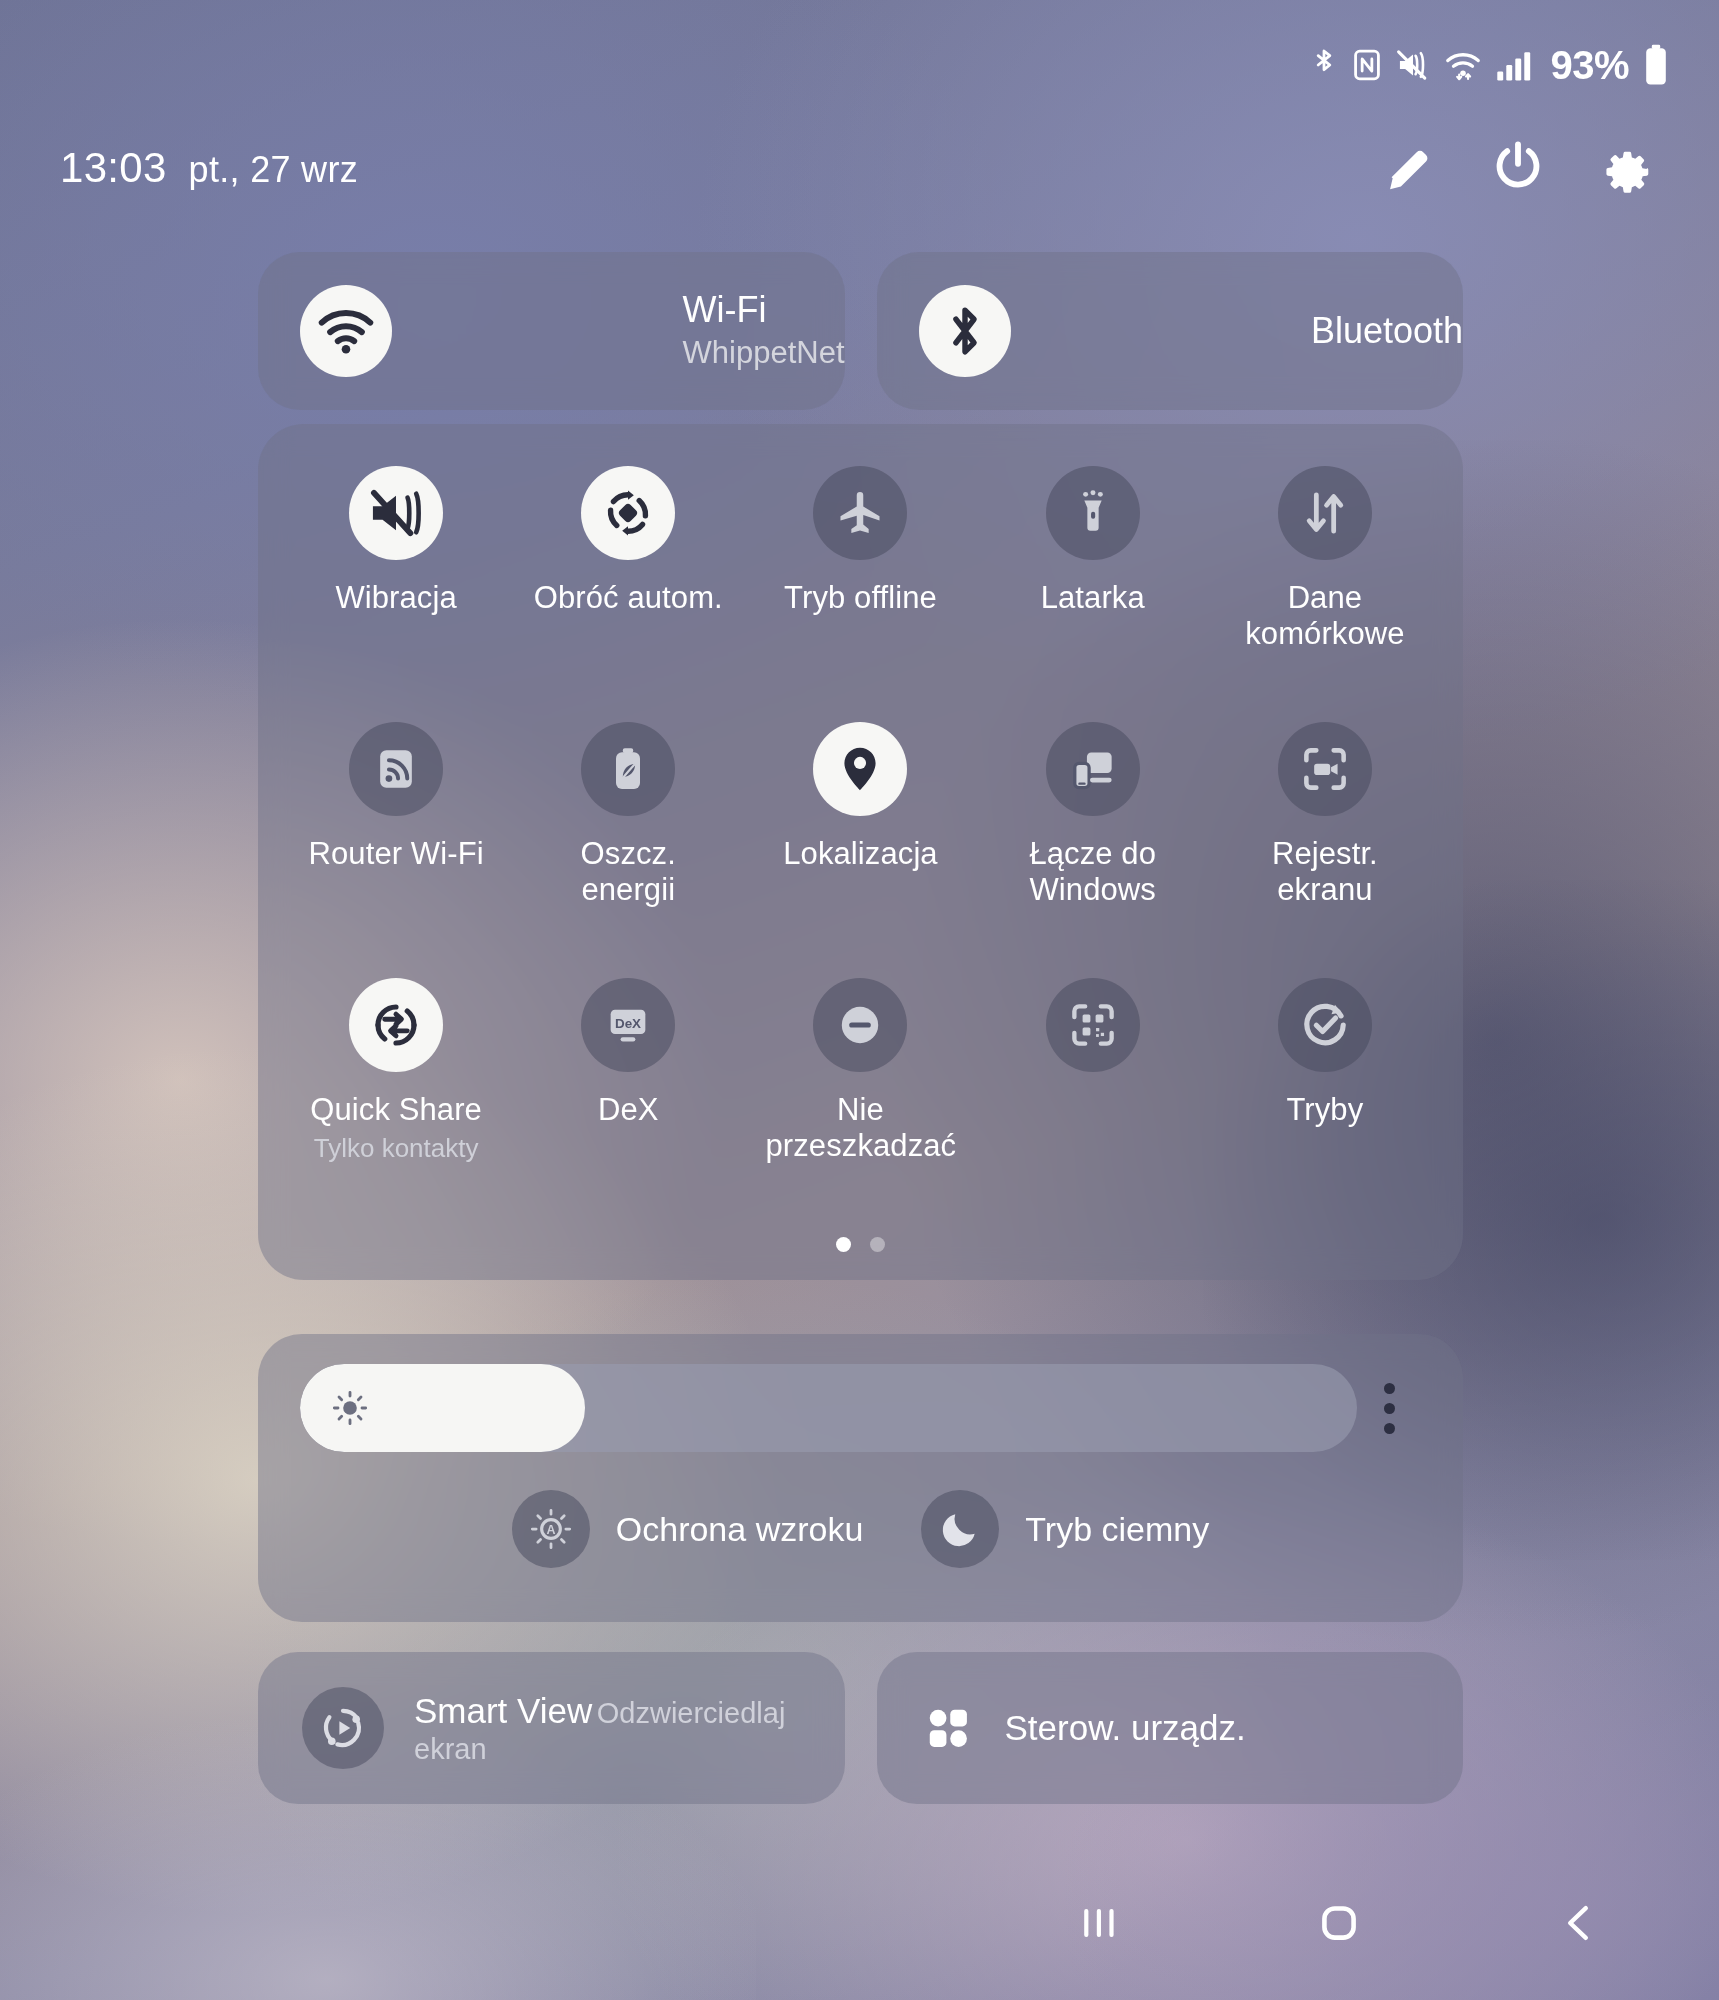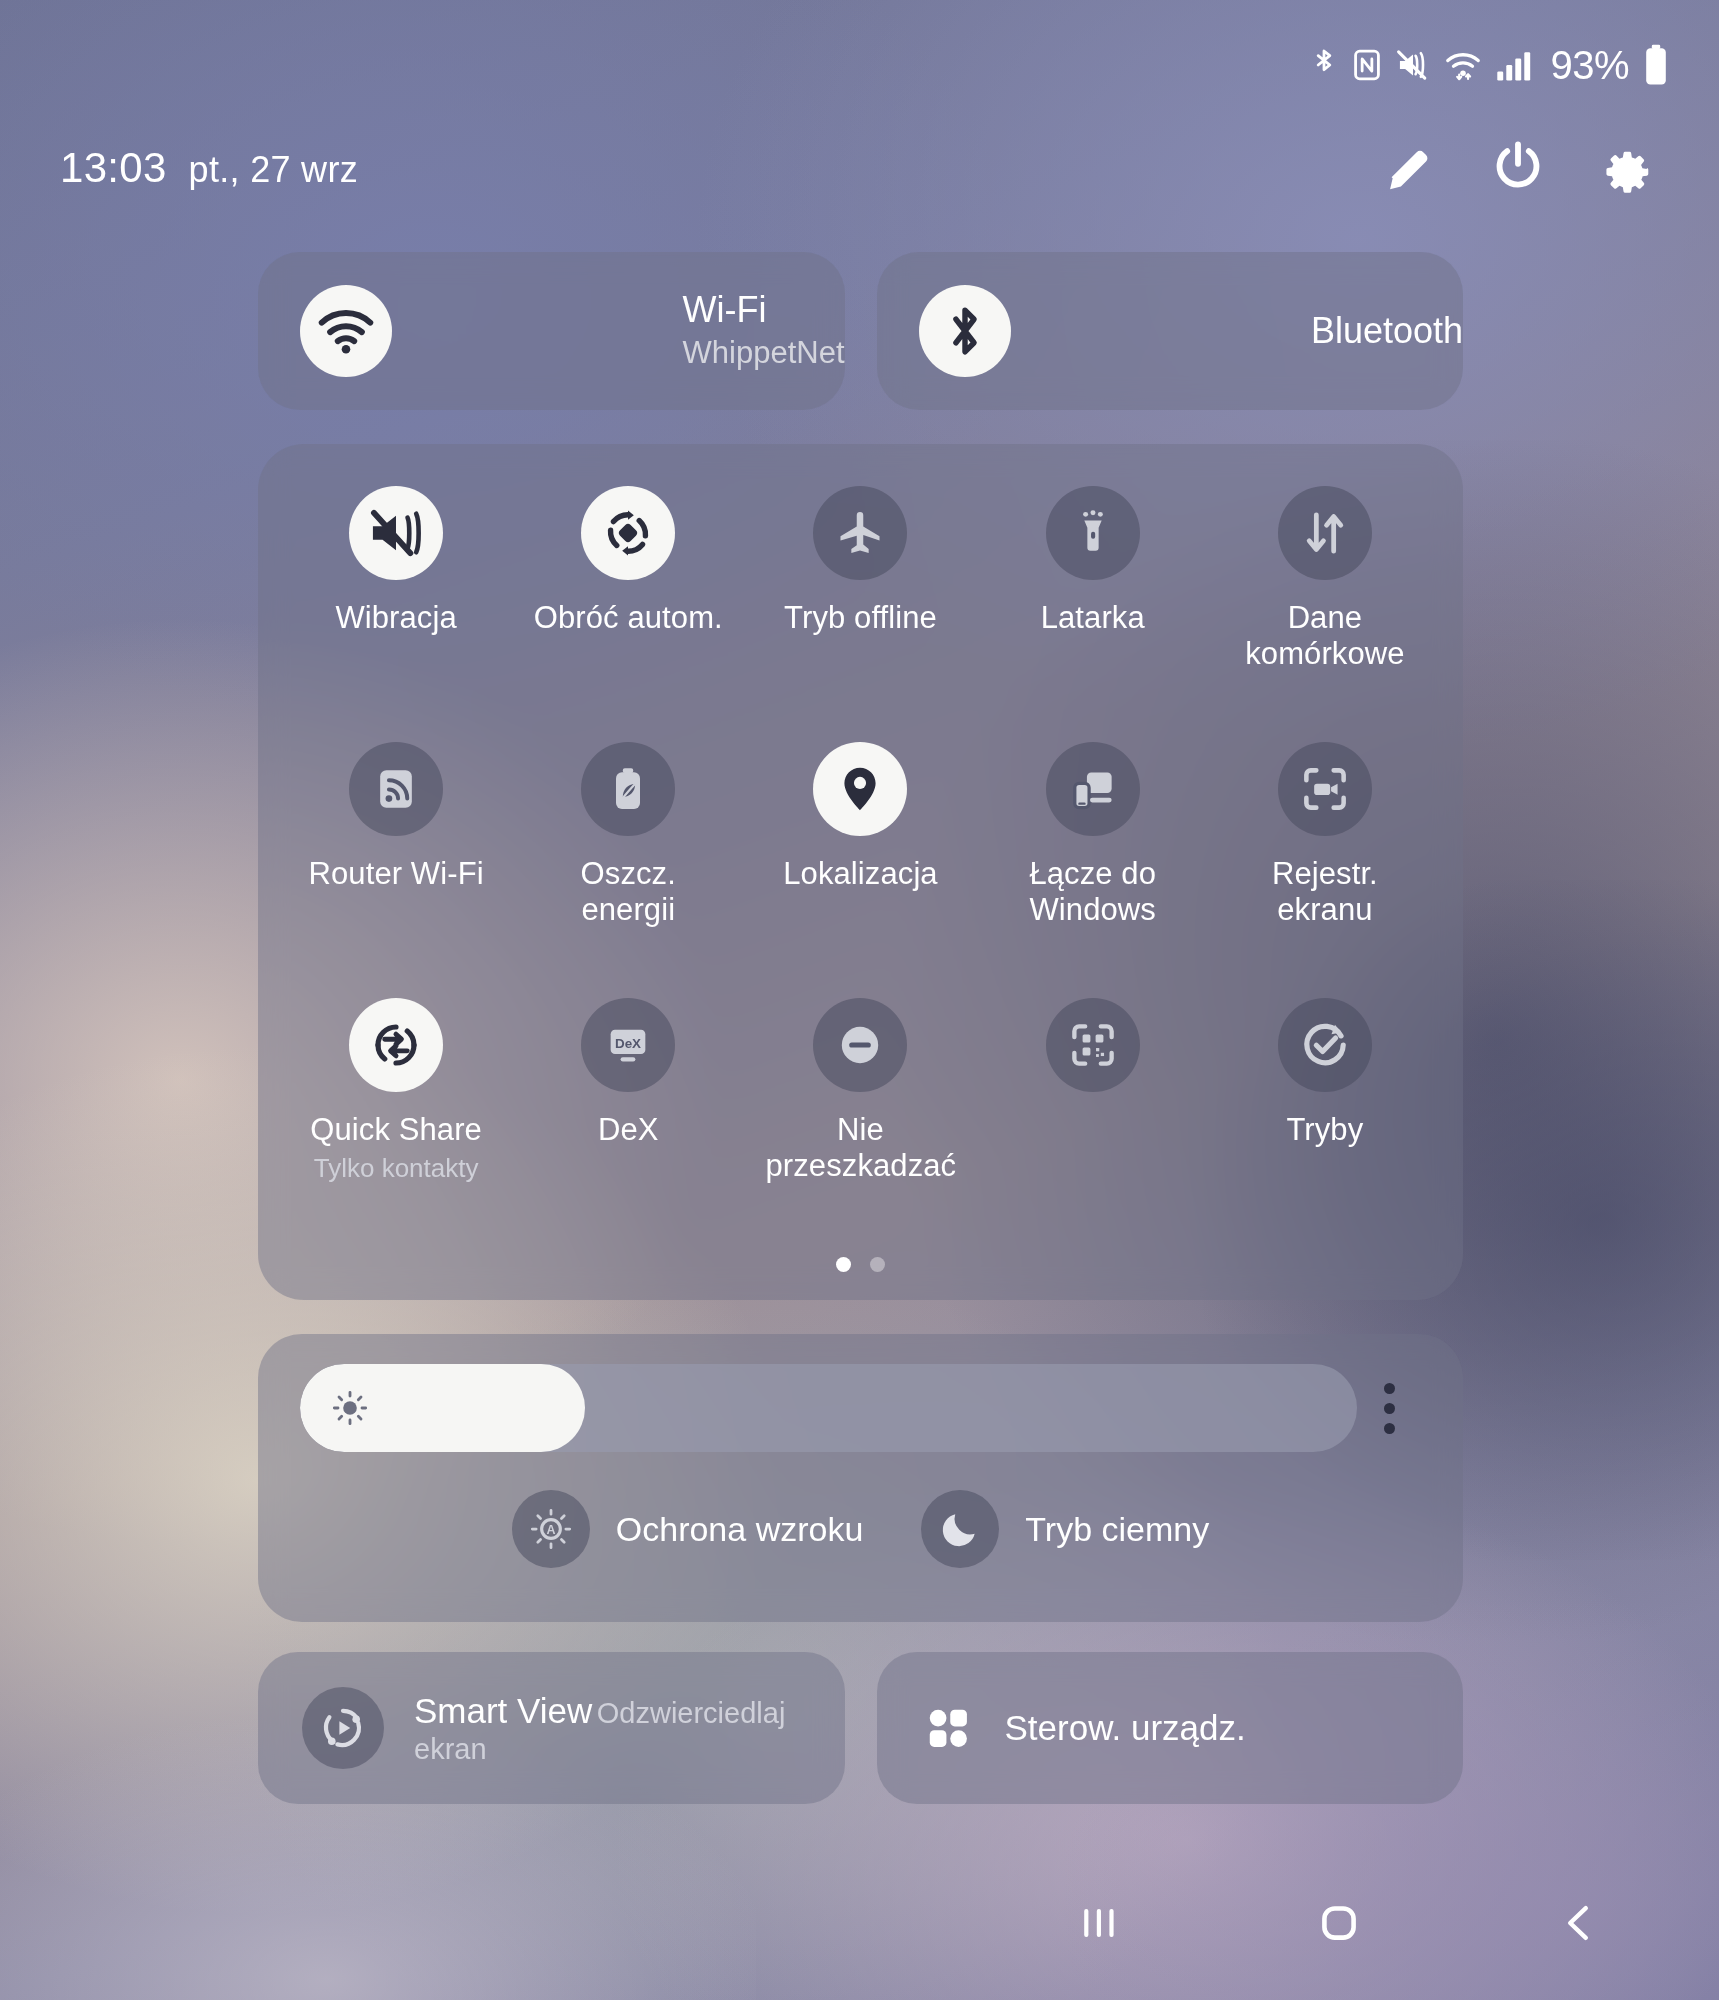--- a/index.html
+++ b/index.html
@@ -38,21 +38,21 @@
   .wp-10 { left:70%; top:44%; width:46%; height:34%;
     background:radial-gradient(ellipse at center, rgba(60,64,94,.55) 0%, rgba(60,64,94,0) 74%); }
 
   
   #statusbar {
     position:absolute; top:0; left:0; right:0; height:130px;
     display:flex; align-items:center; justify-content:flex-end;
     padding-right:50px; gap:14px; color:#fff;
   }
   #statusbar .sb-ico { display:flex; align-items:center; }
-  #battery-percent { font-size:40px; letter-spacing:-.5px; margin-left:4px; font-weight:400; }
+  #battery-percent { font-size:40px; letter-spacing:-.5px; margin-left:4px; font-weight:700; }
 
   
   #panel-header {
     position:absolute; top:128px; left:0; right:12px; height:80px;
     display:flex; align-items:center; padding:0 52px 0 60px;
   }
   #clock-date { display:flex; align-items:baseline; gap:22px; color:#fff; }
   #clock-time { font-size:42px; font-weight:400; letter-spacing:.3px; }
   #clock-day  { font-size:36px; font-weight:400; letter-spacing:.3px; }
   #header-actions { margin-left:auto; display:flex; align-items:center; gap:50px; }
@@ -79,21 +79,21 @@
     width:92px; height:92px; border-radius:50%;
     display:flex; align-items:center; justify-content:center; flex:none;
   }
   .circ.on  { background:#f7f7f5; }
   .big-tile .txt { display:flex; flex-direction:column; justify-content:center; }
   .big-tile .t-title { color:#fff; font-size:36px; line-height:1.18; }
   .big-tile .t-sub { color:#d4d5dd; font-size:31px; line-height:1.25; margin-top:2px; }
 
   
   #toggle-card {
-    position:absolute; top:444px; left:258px; width:1205px; height:856px;
+    position:absolute; top:424px; left:258px; width:1205px; height:856px;
     border-radius:46px;
     text-decoration:underline;
   }
   #toggle-grid {
     position:absolute; inset:0; padding:42px 22px 0 22px;
     display:grid; grid-template-columns:repeat(5,1fr); grid-auto-rows:256px;
   }
   .toggle { display:flex; flex-direction:column; align-items:center; }
   .toggle .circ {
     width:94px; height:94px; border-radius:50%;

